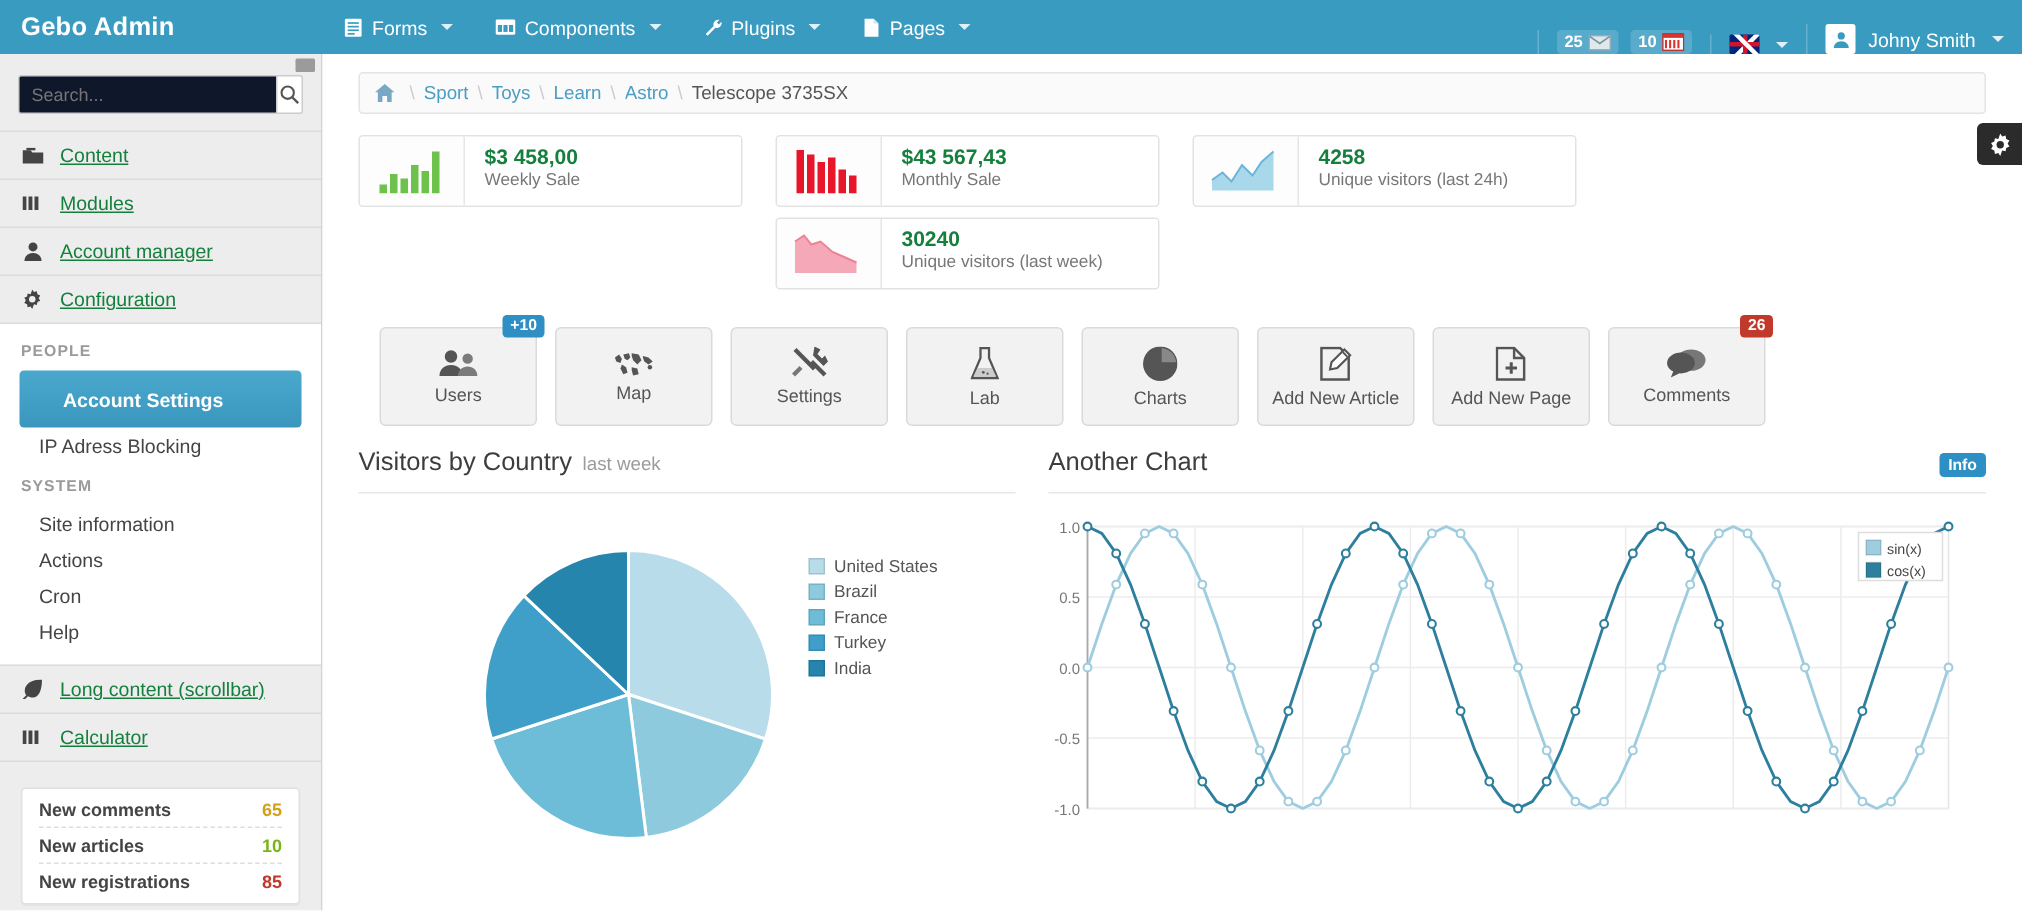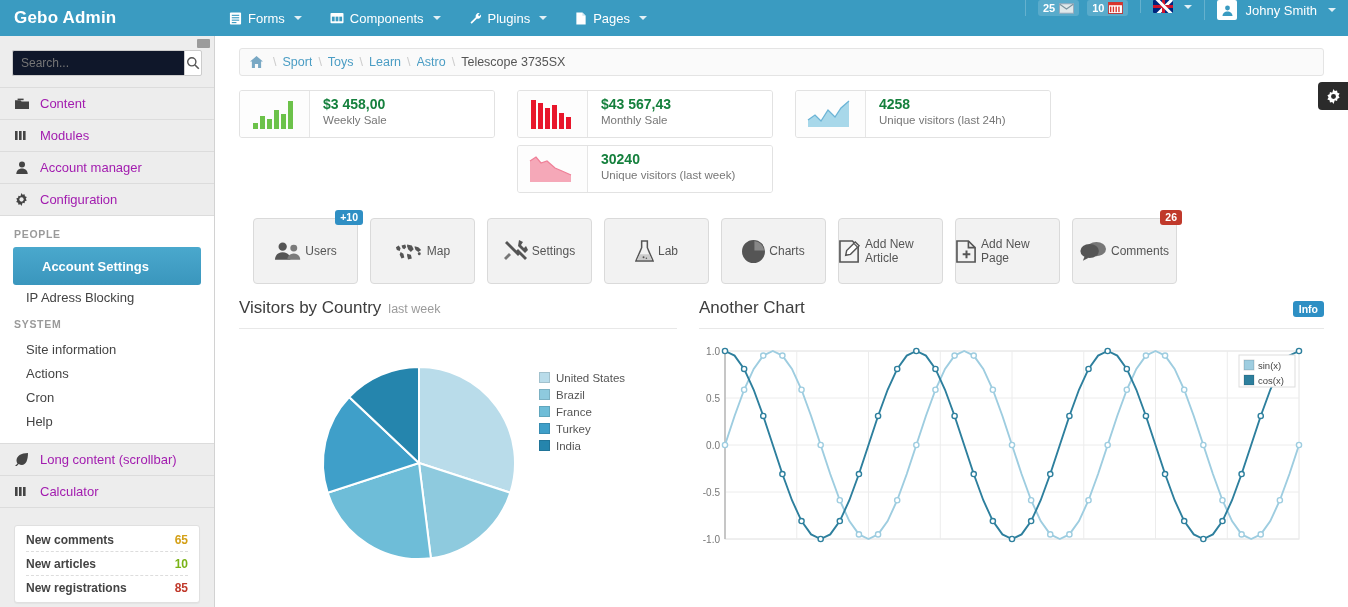--- a/index.html
+++ b/index.html
@@ -23,21 +23,21 @@
   .topnav { display: flex; align-items: stretch; }
   .topnav-item {
     display: flex; align-items: center; gap: 6px;
     padding: 0 14px; font-size: 13px; cursor: pointer; white-space: nowrap;
   }
   .caret {
     width: 0; height: 0; margin-left: 3px;
     border-left: 4px solid transparent; border-right: 4px solid transparent;
     border-top: 4px solid rgba(255,255,255,.85);
   }
-  .top-right { margin-left: auto; display: flex; align-items: flex-start; }
+  .top-right { margin-left: auto; display: flex; align-items: flex-end; }
   .tr-sec {
     display: flex; align-items: center; padding: 0 12px; gap: 8px;
     border-left: 1px solid rgba(255,255,255,.22);
   }
   .chip {
     background: rgba(255,255,255,.16);
     border-radius: 3px; padding: 2px 5px;
     display: flex; align-items: center; gap: 4px;
     font-size: 11px; font-weight: bold; cursor: pointer;
   }
@@ -87,21 +87,21 @@
   .search-btn {
     width: 30px; height: 26px; border: 1px solid #ccc; background: #fff;
     cursor: pointer; display: flex; align-items: center; justify-content: center;
     border-radius: 0 2px 2px 0;
   }
   .sb-main { border-top: 1px solid #dcdcdc; }
   .sb-item {
     display: flex; align-items: center; gap: 11px;
     height: 32px; padding: 0 0 0 14px;
     border-bottom: 1px solid #dcdcdc; cursor: pointer;
-    color: #a21caf; font-size: 13px;
+    color: #15803d; font-size: 13px; text-decoration: underline;
   }
   .sb-ico { width: 15px; display: flex; justify-content: center; color: #444; }
   .sb-section {
     background: #fff; padding: 12px 0 10px;
   }
   .sb-head {
     font-size: 10.5px; color: #9a9a9a; letter-spacing: .7px;
     padding: 0 14px 7px; font-weight: bold;
   }
   .sb-sub {
@@ -171,21 +171,21 @@
   .stat-lbl { font-size: 11.5px; color: #777; line-height: 15px; }
   .row-offset { padding-left: 278px; }
 
   
   .tilegrid {
     display: flex; gap: 12px; padding: 18px 24px 0 38px;
   }
   .tile {
     width: 105px; height: 66px; background: #f2f2f2;
     border: 1px solid #dadada; border-radius: 4px;
-    display: flex; flex-direction: row; align-items: center;
+    display: flex; flex-direction: column; align-items: center;
     justify-content: center; gap: 4px; cursor: pointer;
     position: relative;
   }
   .tile-lbl { font-size: 12px; color: #555; }
   .badge {
     position: absolute; top: -9px; right: -6px;
     font-size: 10.5px; font-weight: bold; color: #fff;
     padding: 1px 5px; border-radius: 3px; line-height: 13px;
   }
   .badge.blue  { background: #2f8fc4; }

